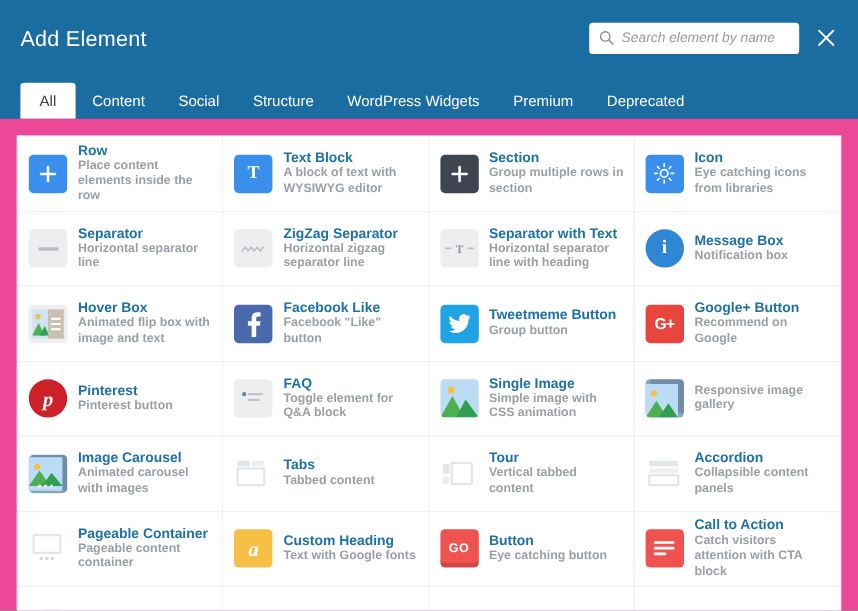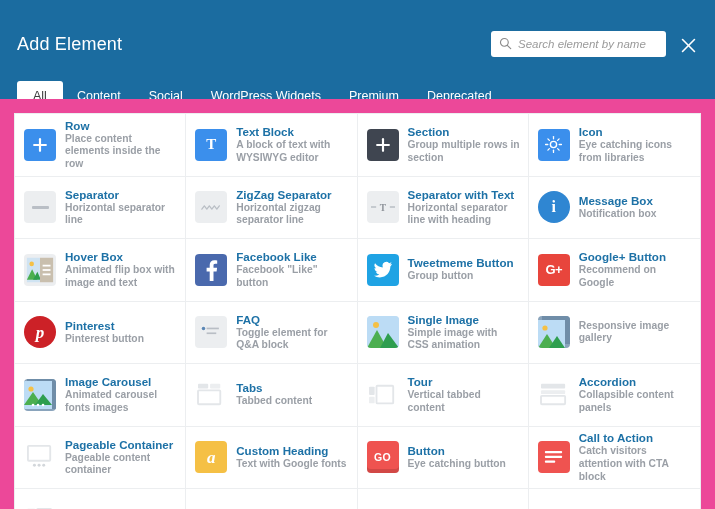--- a/index.html
+++ b/index.html
@@ -16,39 +16,39 @@
     position: relative;
     overflow: hidden;
     background: #f4f5f7;
   }
 
   
   .header {
     background: #1b6ca0;
     height: 125px;
     position: relative;
-    padding: 12px 16px;
+    padding: 0 16px;
   }
   .header-top {
     height: 63px;
     display: flex;
     align-items: center;
     justify-content: space-between;
   }
   .modal-title {
     color: #ffffff;
     font-size: 18px;
     font-weight: 400;
     letter-spacing: .2px;
     line-height: 22px;
     padding-left: 1px;
   }
   .header-right {
     display: flex;
-    align-items: flex-end;
+    align-items: center;
     gap: 11px;
   }
   .search-wrap {
     background: #ffffff;
     border-radius: 3px;
     width: 175px;
     height: 26px;
     display: flex;
     align-items: center;
     padding: 0 8px;
@@ -181,20 +181,21 @@
             <line x1="3" y1="3" x2="17" y2="17" stroke="#ffffff" stroke-width="1.9" stroke-linecap="round"></line>
             <line x1="17" y1="3" x2="3" y2="17" stroke="#ffffff" stroke-width="1.9" stroke-linecap="round"></line>
           </svg>
         </div>
       </div>
     </div>
     <div class="tabs" id="tabs">
         <div class="tab active">All</div>
         <div class="tab">Content</div>
         <div class="tab">Social</div>
+        <div class="tab">Structure</div>
         <div class="tab">WordPress Widgets</div>
         <div class="tab">Premium</div>
         <div class="tab">Deprecated</div>
       </div>
   </div>
 
   <div class="grid-area">
     <div class="grid" id="grid">
         <div class="cell">
           <div class="cell-icon ic-sq" style="background:#3b8fec">
@@ -404,21 +405,21 @@
               <rect x="0" y="24" width="28" height="6" fill="#ffffff" opacity=".0"></rect>
               <g fill="#ffffff">
                 <circle cx="9" cy="26" r="1.3"></circle>
                 <circle cx="14" cy="26" r="1.3"></circle>
                 <circle cx="19" cy="26" r="1.3"></circle>
               </g>
             </svg>
           </div>
           <div class="cell-text">
             <div class="cell-title">Image Carousel</div>
-            <div class="cell-desc">Animated carousel fonts images</div>
+            <div class="cell-desc">Animated carousel with images</div>
           </div>
         </div>
         <div class="cell">
           <div class="cell-icon ic-plain" style="background:transparent">
         <svg width="30" height="26" viewBox="0 0 32 28">
               <rect x="2" y="2" width="11" height="5" rx="1" fill="#e3e6e9"></rect>
               <rect x="15" y="2" width="11" height="5" rx="1" fill="#eceef0"></rect>
               <rect x="2" y="9" width="24" height="15" rx="1" fill="none" stroke="#e3e6e9" stroke-width="2"></rect>
             </svg>
           </div>

